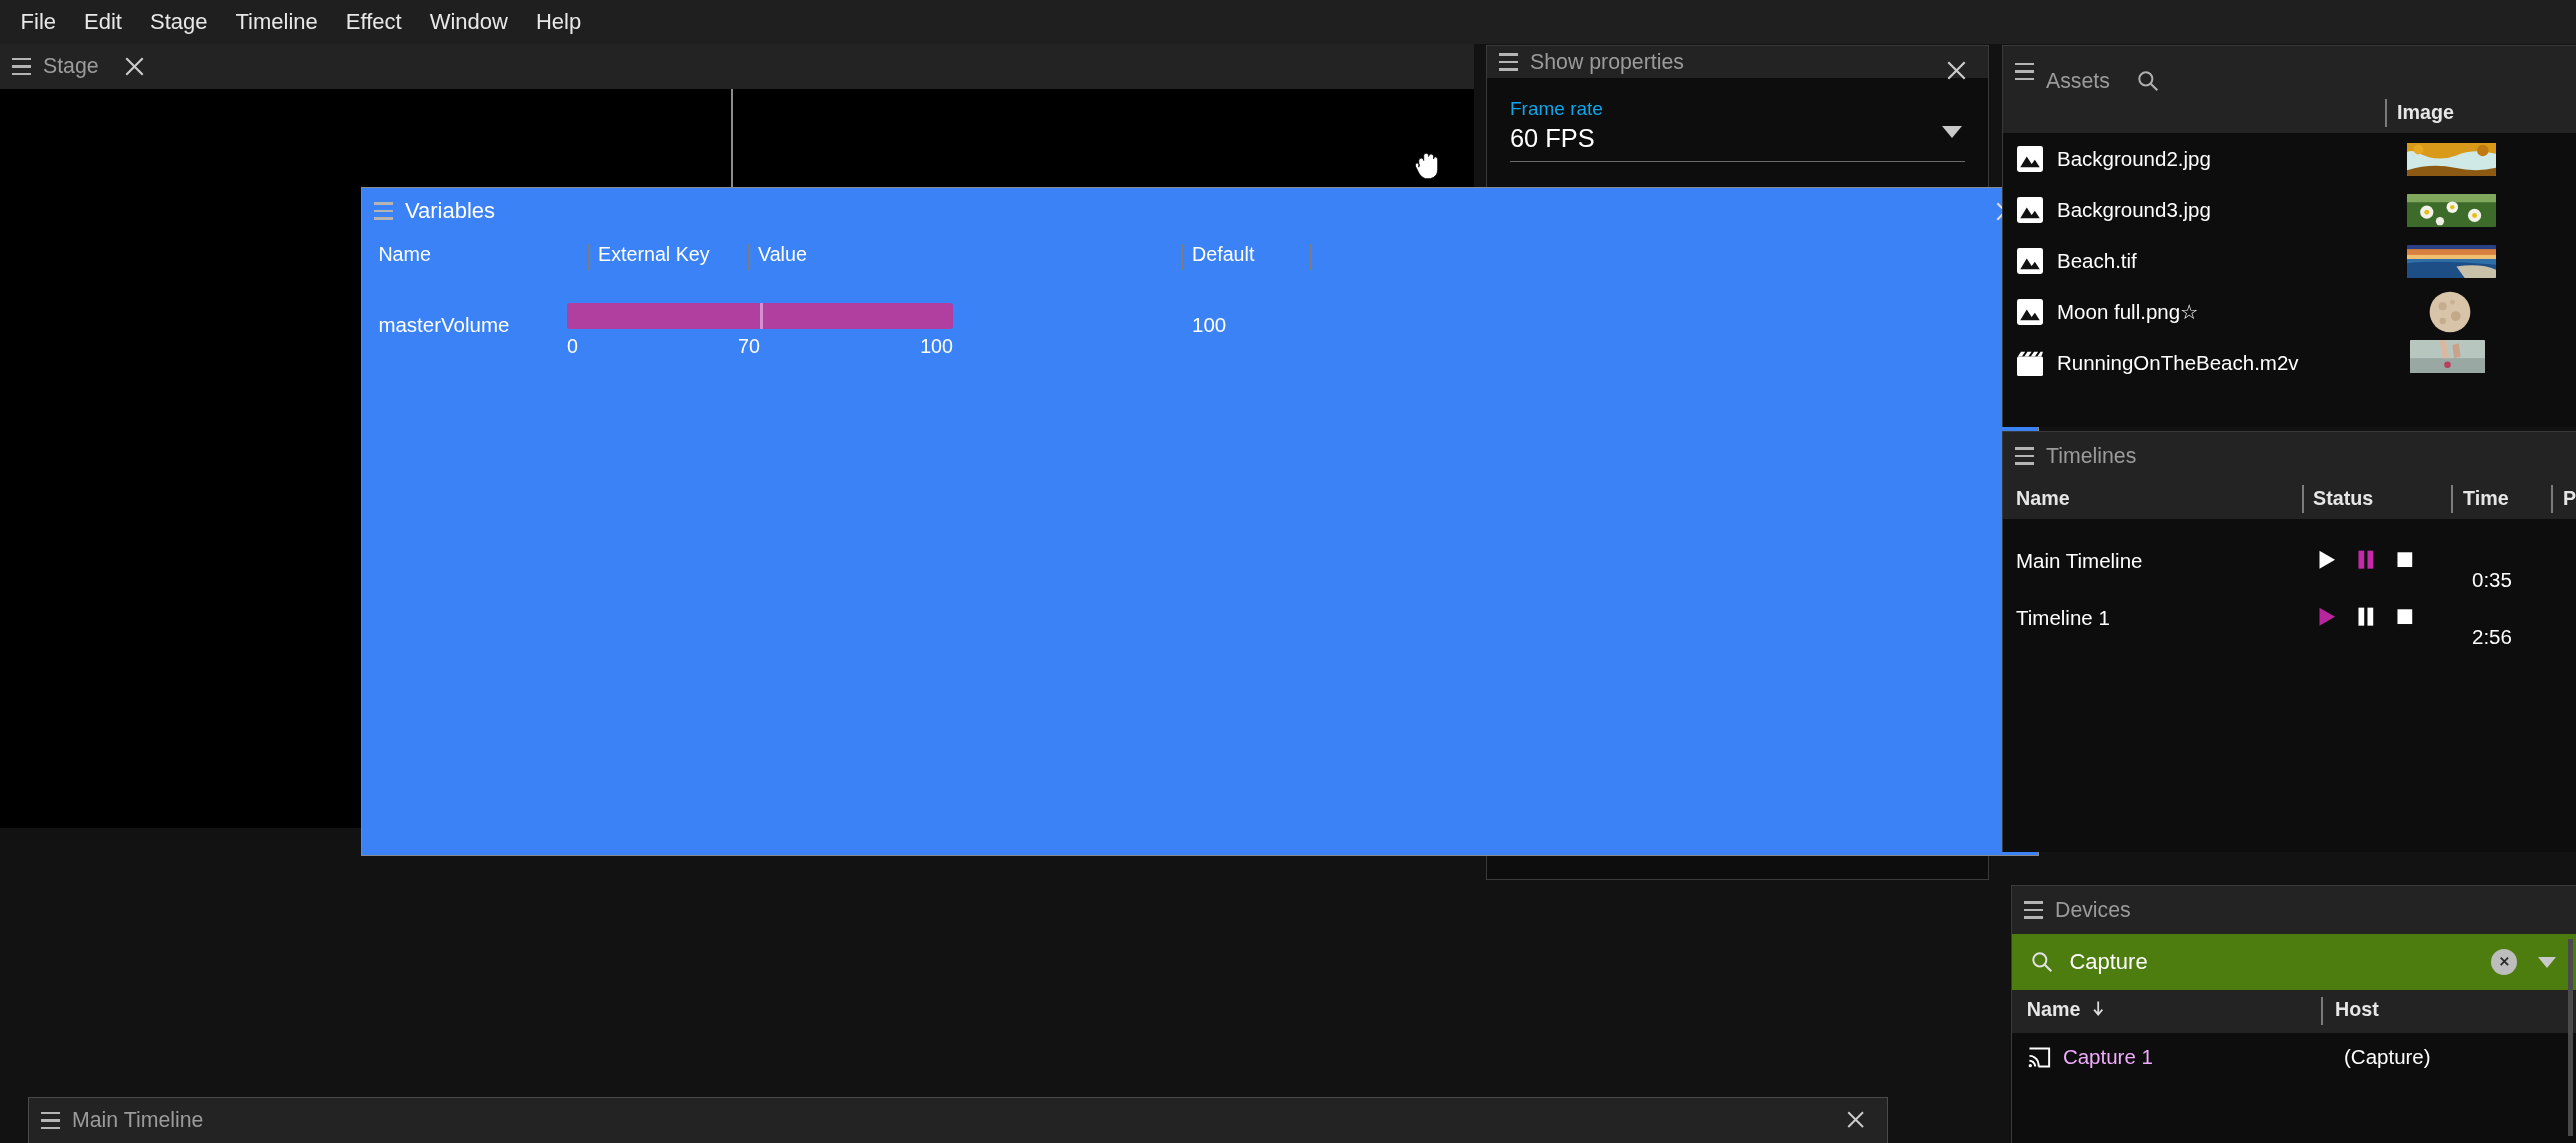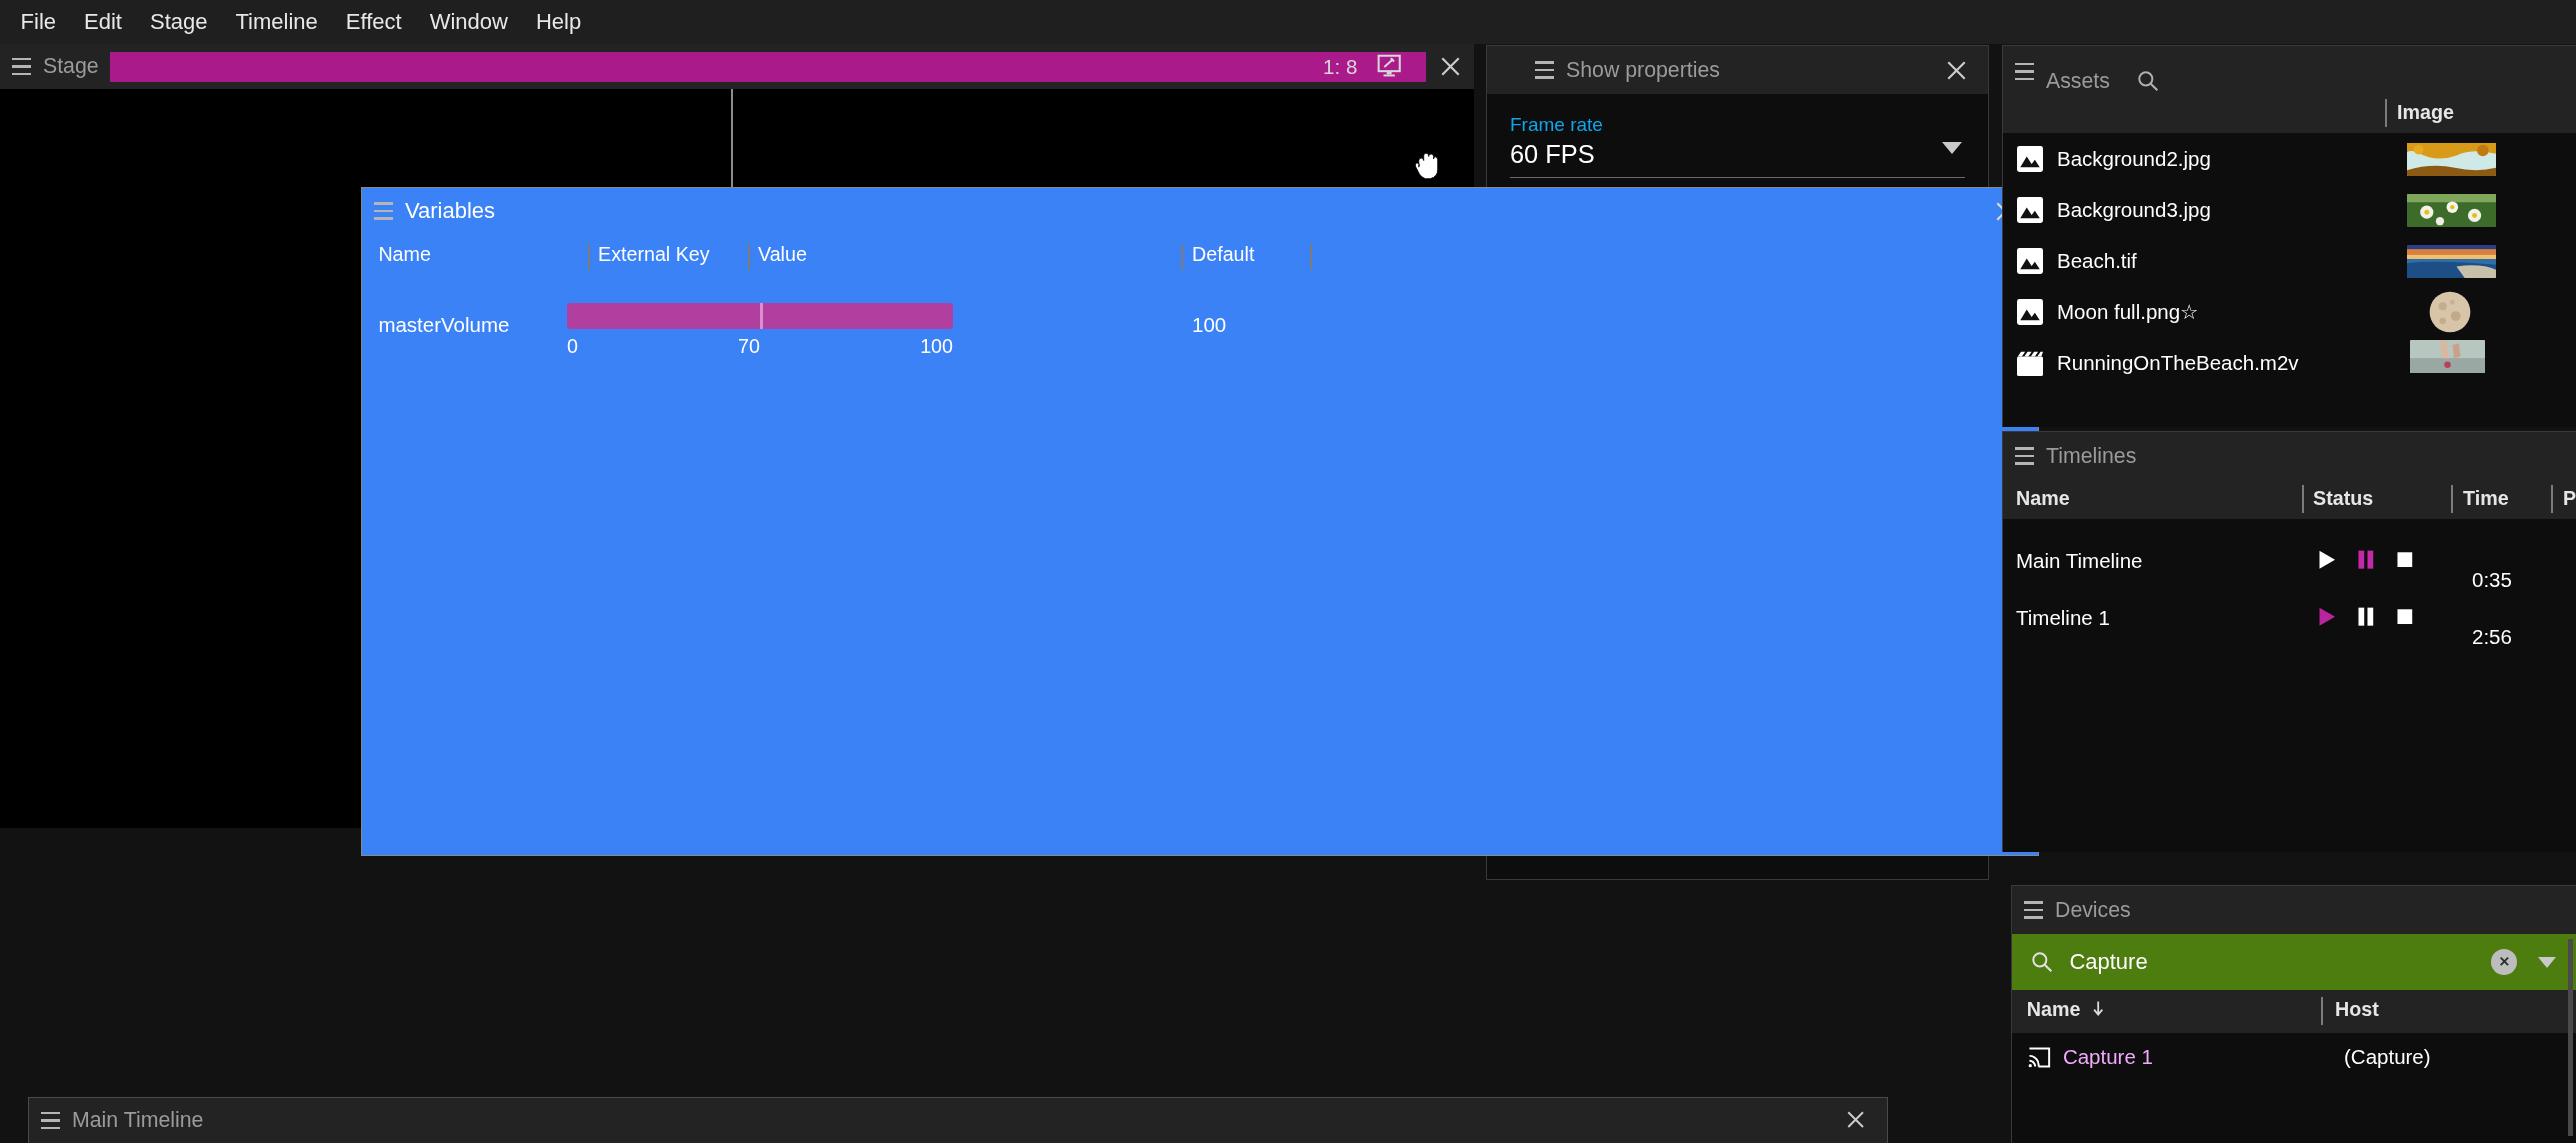--- a/index.html
+++ b/index.html
@@ -62,23 +62,22 @@
     background: #121212;
   }
   .hand-cursor { position: absolute; left: 1413px; top: 149px; }
 
   
   .showprops {
     position: absolute; left: 1486px; top: 45px; width: 503px; height: 835px;
     background: #0d0d0d; border: 0.8px solid #3a3a3a;
   }
   .showprops-titlebar {
-    height: 48px; background: #232323; display: flex; align-items: center;
+    height: 32px; background: #232323; display: flex; align-items: center;
     position: relative;
-    padding-left: 36px;
   }
   .showprops-close {
     position: absolute; right: 8.2px; top: 0; width: 46px; height: 48px;
     display: flex; align-items: center; justify-content: center;
   }
   .field {
     margin: 19.7px 23px 0 23px; position: relative;
     border-bottom: 0.8px solid #6a6a6a; padding-bottom: 8.2px;
   }
   .field-label { color: #0ea5e9; font-size: 19px; }
@@ -250,31 +249,20 @@
 </div>
 
 <div class="stage-panel">
   <div class="stage-titlebar">
     <div class="hamburger">
       <span></span>
         <span></span>
         <span></span>
     </div>
     <div class="panel-title">Stage</div>
-    <div class="stage-accent">
-      <div class="stage-ratio">1: 8</div>
-      <div class="monitor-icon">
-        <svg width="26" height="24.6" viewBox="0 0 32 30">
-          <rect x="2" y="2" width="26" height="19" fill="none" stroke="#d8d8d8" stroke-width="2.5"></rect>
-          <path d="M9 16 L20 6 M17 5 L21 9" stroke="#d8d8d8" stroke-width="2.5" fill="none"></path>
-          <rect x="12" y="21" width="6" height="4" fill="#d8d8d8"></rect>
-          <rect x="8" y="25" width="14" height="2.5" fill="#d8d8d8"></rect>
-        </svg>
-      </div>
-    </div>
     <div class="stage-close">
       <svg width="23" height="23" viewBox="0 0 28 28">
         <path d="M4 4 L24 24 M24 4 L4 24" stroke="#cccccc" stroke-width="2.6"></path>
       </svg>
     </div>
   </div>
   <div class="stage-canvas">
     <div class="stage-split"></div>
   </div>
   <div class="stage-below"></div>

